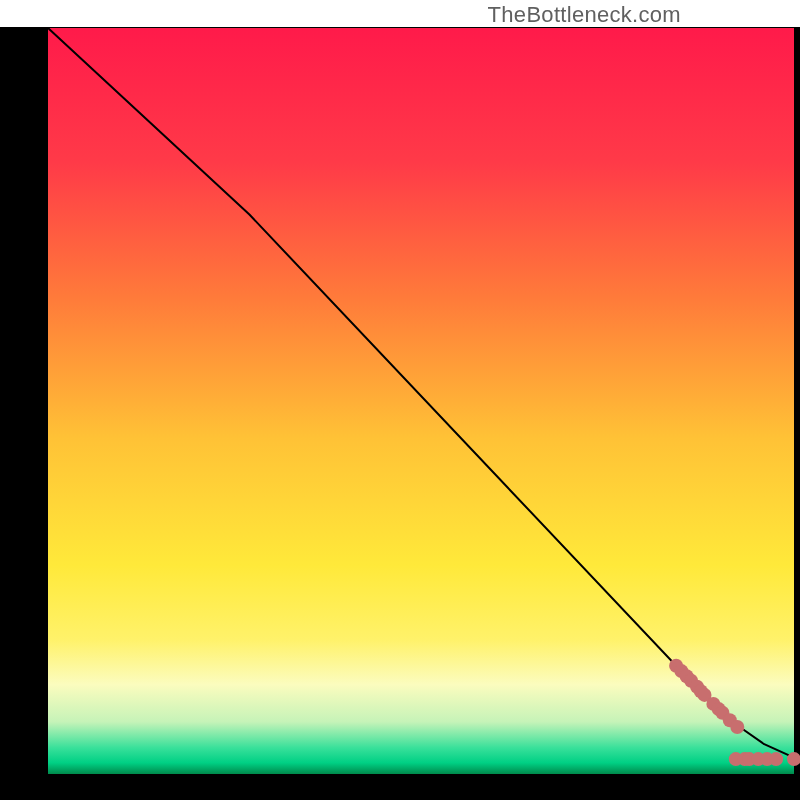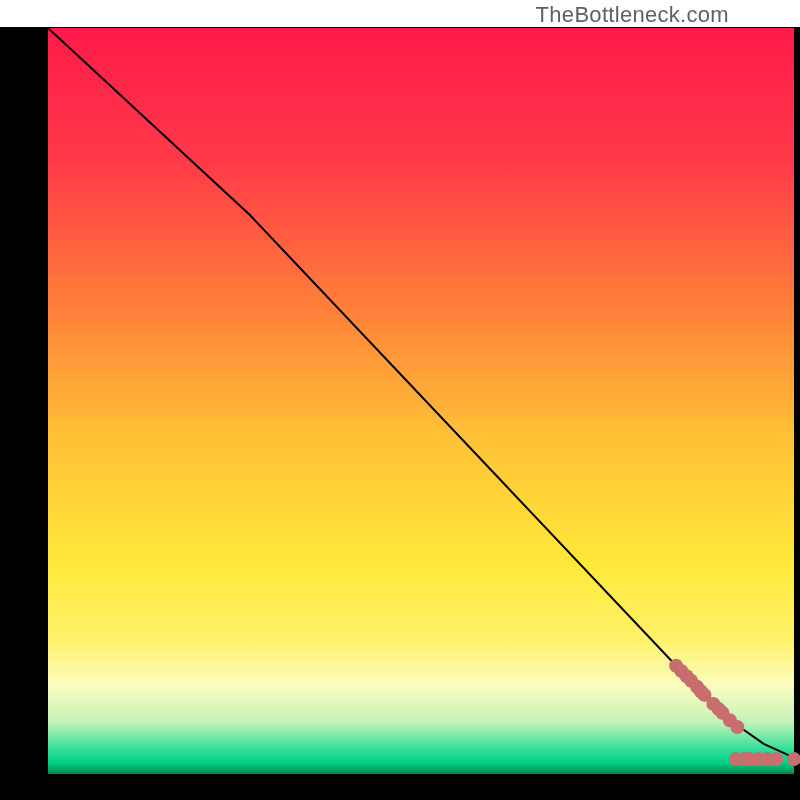--- a/index.html
+++ b/index.html
@@ -9,21 +9,20 @@
     height: 800px;
     overflow: hidden;
     background: #fff;
     font-family: Arial, Helvetica, sans-serif;
   }
   .frame {
     position: relative;
     width: 691px;
     height: 800px;
     background: #fff;
-    padding-left: 48px;
   }
   .watermark {
     position: absolute;
     top: 2px;
     right: 10px;
     font-size: 22px;
     font-weight: 500;
     color: #606060;
     letter-spacing: 0.3px;
   }

